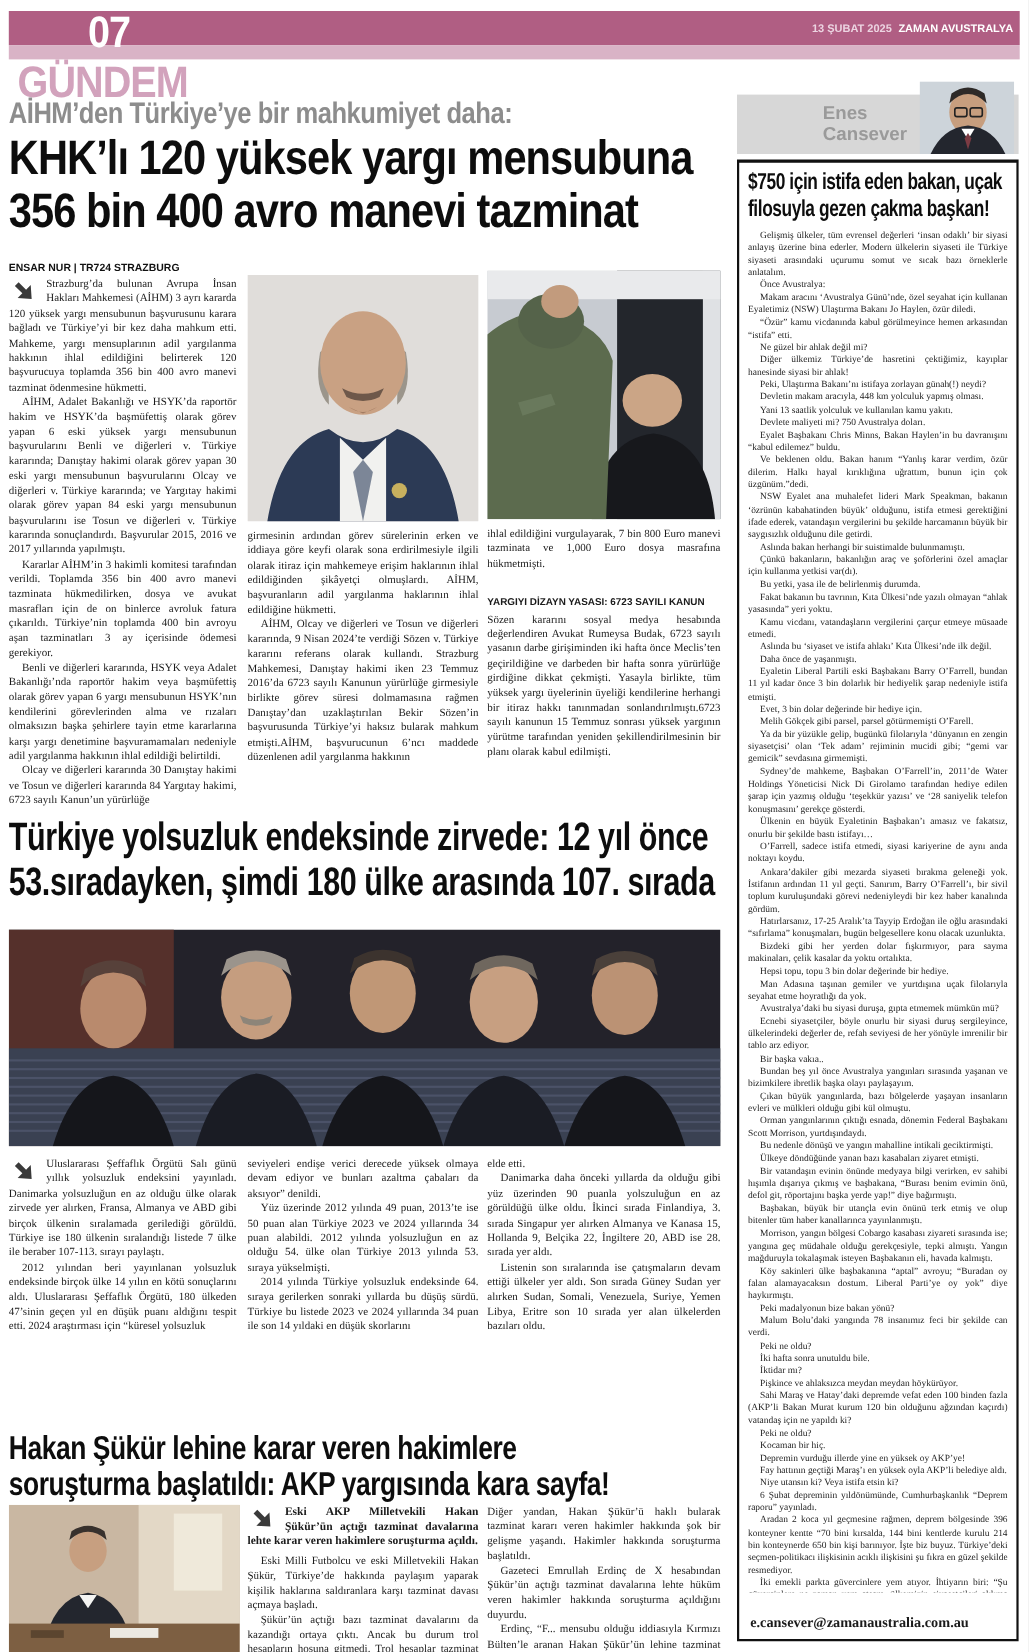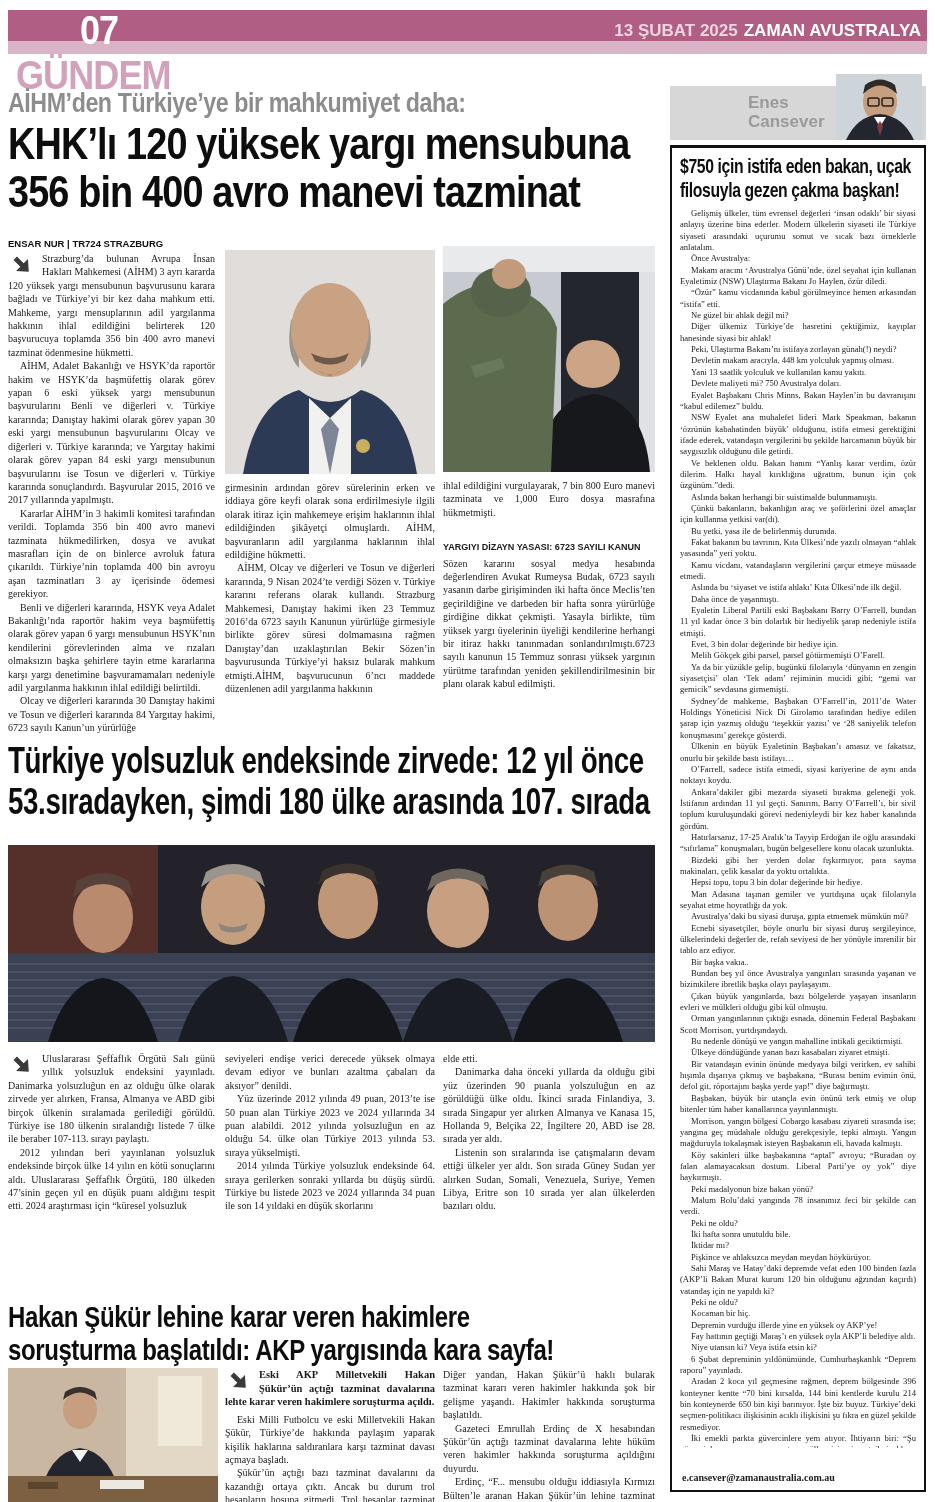--- a/index.html
+++ b/index.html
@@ -8,21 +8,21 @@
   
   .band-dark{position:absolute;left:8px;top:10px;width:919px;height:31px;background:#b05e83;}
   .band-light{position:absolute;left:8px;top:41px;width:919px;height:13px;background:#d9b3c6;}
   .logo-row{position:absolute;left:14px;top:8px;height:48px;display:flex;align-items:center;flex-direction:column;}
   .logo-arrow{width:34px;height:34px;margin-right:4px;}
   .logo-num{font-family:"Liberation Sans",sans-serif;font-weight:bold;font-size:40px;color:#ffffff;
             letter-spacing:-1px;transform:scaleX(.9);transform-origin:0 50%;}
   .logo-section{font-family:"Liberation Sans",sans-serif;font-weight:bold;font-size:40px;color:#d2a2bc;
             letter-spacing:-1px;transform:scaleX(.9);transform-origin:0 50%;margin-left:2px;}
   .masthead{position:absolute;right:14px;top:21px;font-family:"Liberation Sans",sans-serif;
-            font-weight:bold;font-size:17px;text-align:right;}
+            font-weight:bold;font-size:10px;text-align:right;}
   .masthead .date{color:#ecd4e1;margin-right:6px;}
   .masthead .brand{color:#ffffff;}
   
   .hl{white-space:nowrap;}
   .head-block{position:absolute;font-family:"Liberation Sans",sans-serif;font-weight:bold;color:#0d0d0d;}
   .sx86{transform:scaleX(.86);transform-origin:0 0;}
   .sx80{transform:scaleX(.80);transform-origin:0 0;}
   .sx77{transform:scaleX(.77);transform-origin:0 0;}
   .kicker{position:absolute;left:8px;top:88px;font-family:"Liberation Sans",sans-serif;font-weight:bold;
           font-size:27px;color:#8d8d8d;letter-spacing:-.5px;white-space:nowrap;
@@ -46,21 +46,21 @@
   .author-box{position:absolute;left:670px;top:86px;width:256px;height:54px;background:#d7d7d7;}
   .author-name{position:absolute;left:78px;top:7px;font-family:"Liberation Sans",sans-serif;
                font-weight:bold;font-size:17px;line-height:19px;color:#9a9a9a;}
   .author-photo{position:absolute;right:4px;top:-12px;width:86px;height:66px;}
   .sb-box{position:absolute;left:670px;top:145px;width:256px;height:1347px;box-sizing:border-box;
           border:2px solid #111;border-top-width:3px;padding:6px 8px;overflow:hidden;}
   .sb-head{font-family:"Liberation Sans",sans-serif;font-weight:bold;font-size:21px;line-height:24px;
            color:#0d0d0d;letter-spacing:-.5px;transform:scaleX(.75);transform-origin:0 0;margin-bottom:6px;}
   .sb-text{font-size:8.6px;line-height:11.35px;text-align:justify;height:1240px;overflow:hidden;color:#222;}
   .sb-text .para{margin:0;text-indent:11px;}
-  .sb-email{position:absolute;left:10px;bottom:7px;font-weight:bold;font-size:10px;}
+  .sb-email{position:absolute;left:10px;bottom:7px;font-weight:bold;font-size:13px;}
 </style>
 </head>
 <body>
 
 <div class="page">
 
   <div class="band-dark"></div>
   <div class="band-light"></div>
   <div class="logo-row">
     <svg class="logo-arrow" viewBox="0 0 20 20">
@@ -158,22 +158,22 @@
         <p class="para">Önce Avustralya:</p>
         <p class="para">Makam aracını ‘Avustralya Günü’nde, özel seyahat için kullanan Eyaletimiz (NSW) Ulaştırma Bakanı Jo Haylen, özür diledi.</p>
         <p class="para">“Özür” kamu vicdanında kabul görülmeyince hemen arkasından “istifa” etti.</p>
         <p class="para">Ne güzel bir ahlak değil mi?</p>
         <p class="para">Diğer ülkemiz Türkiye’de hasretini çektiğimiz, kayıplar hanesinde siyasi bir ahlak!</p>
         <p class="para">Peki, Ulaştırma Bakanı’nı istifaya zorlayan günah(!) neydi?</p>
         <p class="para">Devletin makam aracıyla, 448 km yolculuk yapmış olması.</p>
         <p class="para">Yani 13 saatlik yolculuk ve kullanılan kamu yakıtı.</p>
         <p class="para">Devlete maliyeti mi? 750 Avustralya doları.</p>
         <p class="para">Eyalet Başbakanı Chris Minns, Bakan Haylen’in bu davranışını “kabul edilemez” buldu.</p>
+        <p class="para">Ve beklenen oldu. Bakan hanım “Yanlış karar verdim, özür dilerim. Halkı hayal kırıklığına uğrattım, bunun için çok üzgünüm.”dedi.</p>
         <p class="para">NSW Eyalet ana muhalefet lideri Mark Speakman, bakanın ‘özrünün kabahatinden büyük’ olduğunu, istifa etmesi gerektiğini ifade ederek, vatandaşın vergilerini bu şekilde harcamanın büyük bir saygısızlık olduğunu dile getirdi.</p>
-        <p class="para">Ve beklenen oldu. Bakan hanım “Yanlış karar verdim, özür dilerim. Halkı hayal kırıklığına uğrattım, bunun için çok üzgünüm.”dedi.</p>
         <p class="para">Aslında bakan herhangi bir suistimalde bulunmamıştı.</p>
         <p class="para">Çünkü bakanların, bakanlığın araç ve şoförlerini özel amaçlar için kullanma yetkisi var(dı).</p>
         <p class="para">Bu yetki, yasa ile de belirlenmiş durumda.</p>
         <p class="para">Fakat bakanın bu tavrının, Kıta Ülkesi’nde yazılı olmayan “ahlak yasasında” yeri yoktu.</p>
         <p class="para">Kamu vicdanı, vatandaşların vergilerini çarçur etmeye müsaade etmedi.</p>
         <p class="para">Aslında bu ‘siyaset ve istifa ahlakı’ Kıta Ülkesi’nde ilk değil.</p>
         <p class="para">Daha önce de yaşanmıştı.</p>
         <p class="para">Eyaletin Liberal Partili eski Başbakanı Barry O’Farrell, bundan 11 yıl kadar önce 3 bin dolarlık bir hediyelik şarap nedeniyle istifa etmişti.</p>
         <p class="para">Evet, 3 bin dolar değerinde bir hediye için.</p>
         <p class="para">Melih Gökçek gibi parsel, parsel götürmemişti O’Farell.</p>

